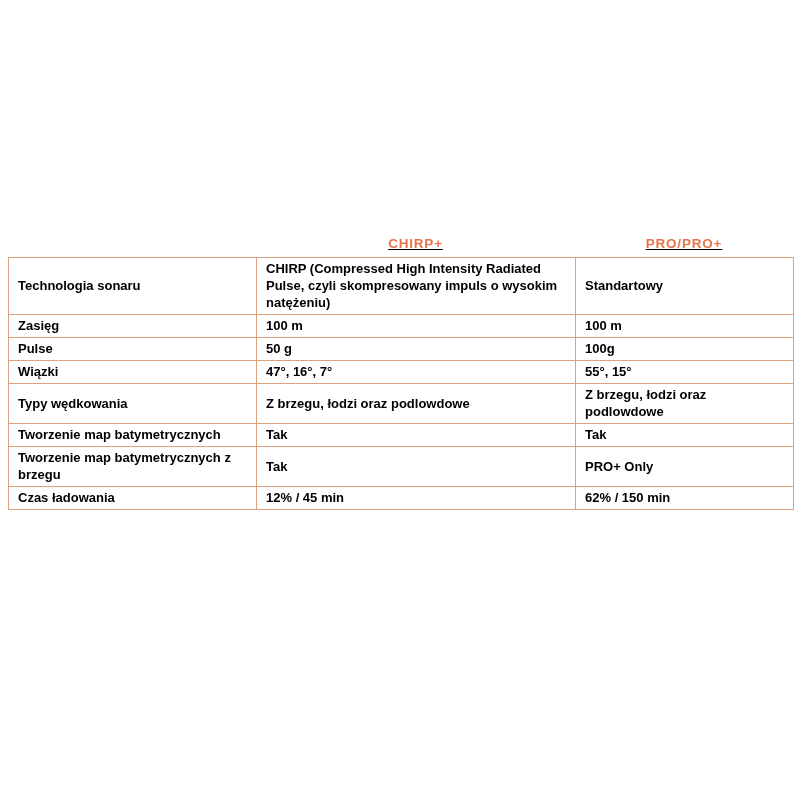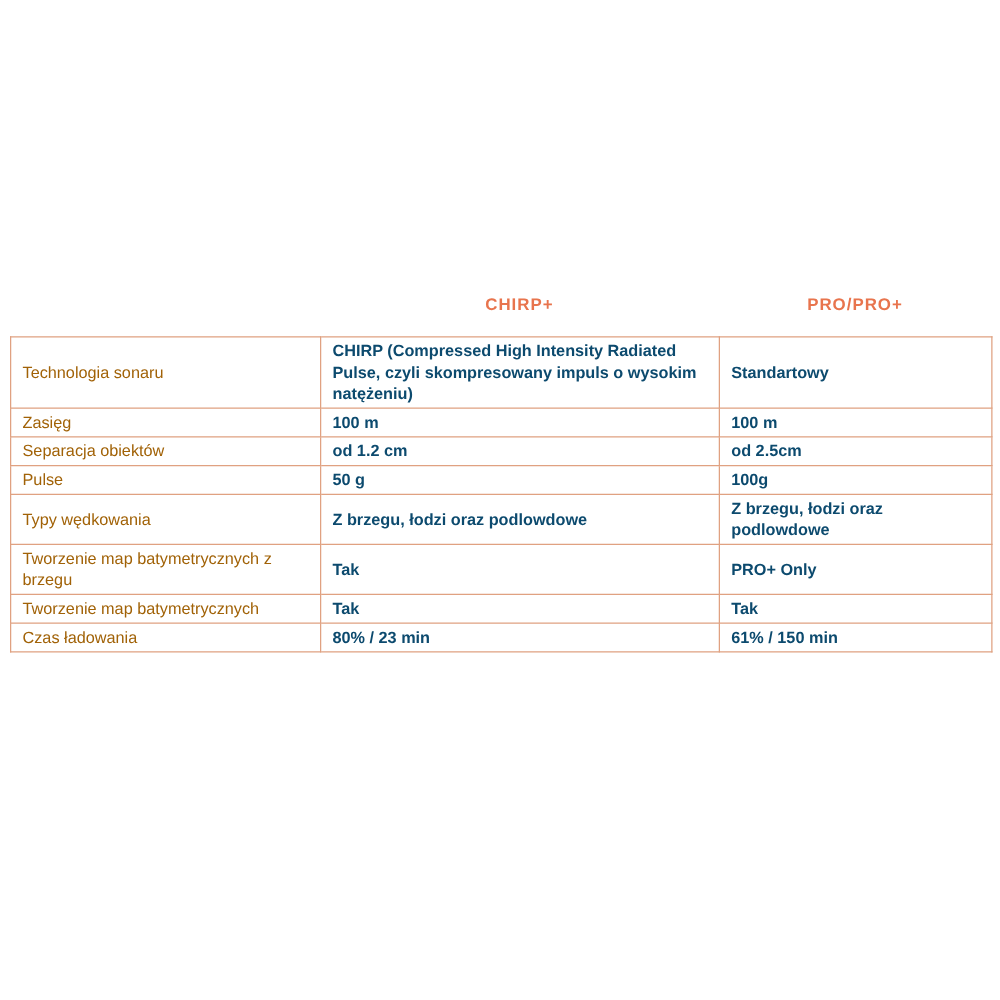--- a/index.html
+++ b/index.html
@@ -14,21 +14,22 @@
   }
   .spec-block {
     position: absolute;
     left: 8px;
     top: 236px;
     width: 785px;
   }
   .col-headers {
     display: flex;
     align-items: center;
-    margin-bottom: 18px;
+    margin-bottom: 6px;
+    text-decoration: underline;
   }
   .col-headers .spacer { width: 248px; }
   .col-headers .hdr2 { width: 319px; text-align: center; }
   .col-headers .hdr3 { width: 218px; text-align: center; }
   .col-header {
     font-weight: bold;
     font-size: 13.5px;
     letter-spacing: 0.8px;
     color: #e8744d;
   }
@@ -38,22 +39,22 @@
     table-layout: fixed;
   }
   table.spec td {
     border: 1px solid #e0a181;
     font-size: 13px;
     line-height: 17px;
     padding: 2px 8px 3px 9px;
     vertical-align: middle;
     overflow: hidden;
   }
-  td.label-cell  { color: #a16207; font-weight: normal; }
-  td.value-cell  { color: #0c4a6e; font-weight: bold; }
+  td.label-cell  { color: #000000; font-weight: bold; }
+  td.value-cell  { color: #000000; font-weight: bold; }
 </style>
 </head>
 <body>
 
 <div class="spec-block">
 
   <div class="col-headers">
     <div class="spacer"></div>
     <div class="hdr2 col-header">CHIRP+</div>
     <div class="hdr3 col-header">PRO/PRO+</div>
@@ -70,45 +71,45 @@
           <td class="label-cell">Technologia sonaru</td>
           <td class="value-cell">CHIRP (Compressed High Intensity Radiated Pulse, czyli skompresowany impuls o wysokim natężeniu)</td>
           <td class="value-cell">Standartowy</td>
         </tr>
         <tr>
           <td class="label-cell">Zasięg</td>
           <td class="value-cell">100 m</td>
           <td class="value-cell">100 m</td>
         </tr>
         <tr>
-          <td class="label-cell">Separacja obiektów</td>
-          <td class="value-cell">od 1.2 cm</td>
-          <td class="value-cell">od 2.5cm</td>
-        </tr>
-        <tr>
           <td class="label-cell">Pulse</td>
           <td class="value-cell">50 g</td>
           <td class="value-cell">100g</td>
+        </tr>
+        <tr>
+          <td class="label-cell">Wiązki</td>
+          <td class="value-cell">47°, 16°, 7°</td>
+          <td class="value-cell">55°, 15°</td>
         </tr>
         <tr>
           <td class="label-cell">Typy wędkowania</td>
           <td class="value-cell">Z brzegu, łodzi oraz podlowdowe</td>
           <td class="value-cell">Z brzegu, łodzi oraz podlowdowe</td>
         </tr>
         <tr>
+          <td class="label-cell">Tworzenie map batymetrycznych</td>
+          <td class="value-cell">Tak</td>
+          <td class="value-cell">Tak</td>
+        </tr>
+        <tr>
           <td class="label-cell">Tworzenie map batymetrycznych z brzegu</td>
           <td class="value-cell">Tak</td>
           <td class="value-cell">PRO+ Only</td>
         </tr>
         <tr>
-          <td class="label-cell">Tworzenie map batymetrycznych</td>
-          <td class="value-cell">Tak</td>
-          <td class="value-cell">Tak</td>
-        </tr>
-        <tr>
           <td class="label-cell">Czas ładowania</td>
-          <td class="value-cell">80% / 23 min</td>
-          <td class="value-cell">61% / 150 min</td>
+          <td class="value-cell">12% / 45 min</td>
+          <td class="value-cell">62% / 150 min</td>
         </tr>
       </tbody>
   </table>
 
 </div>
 
 </body></html>

